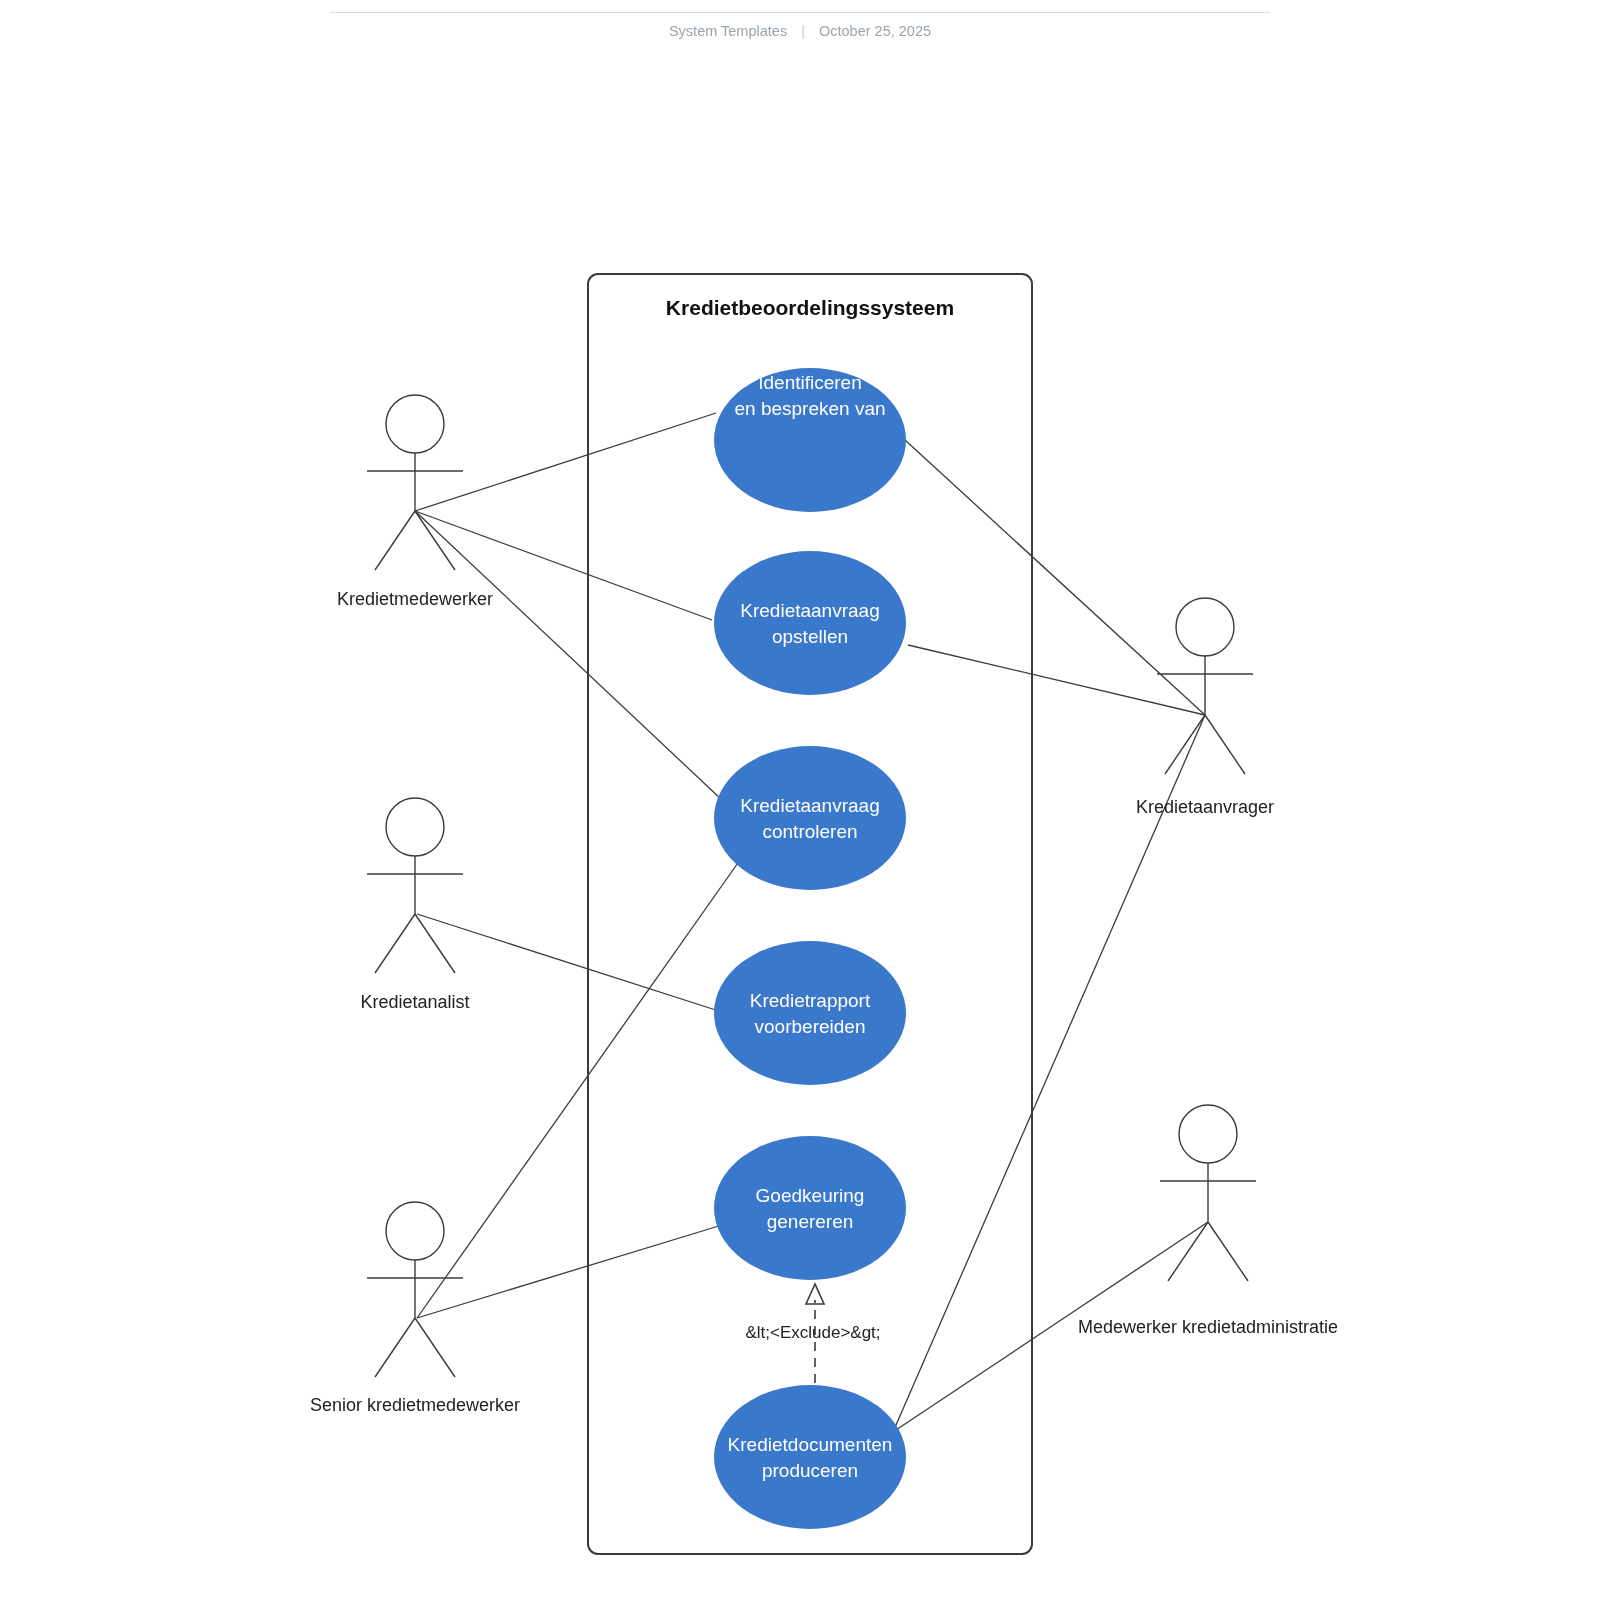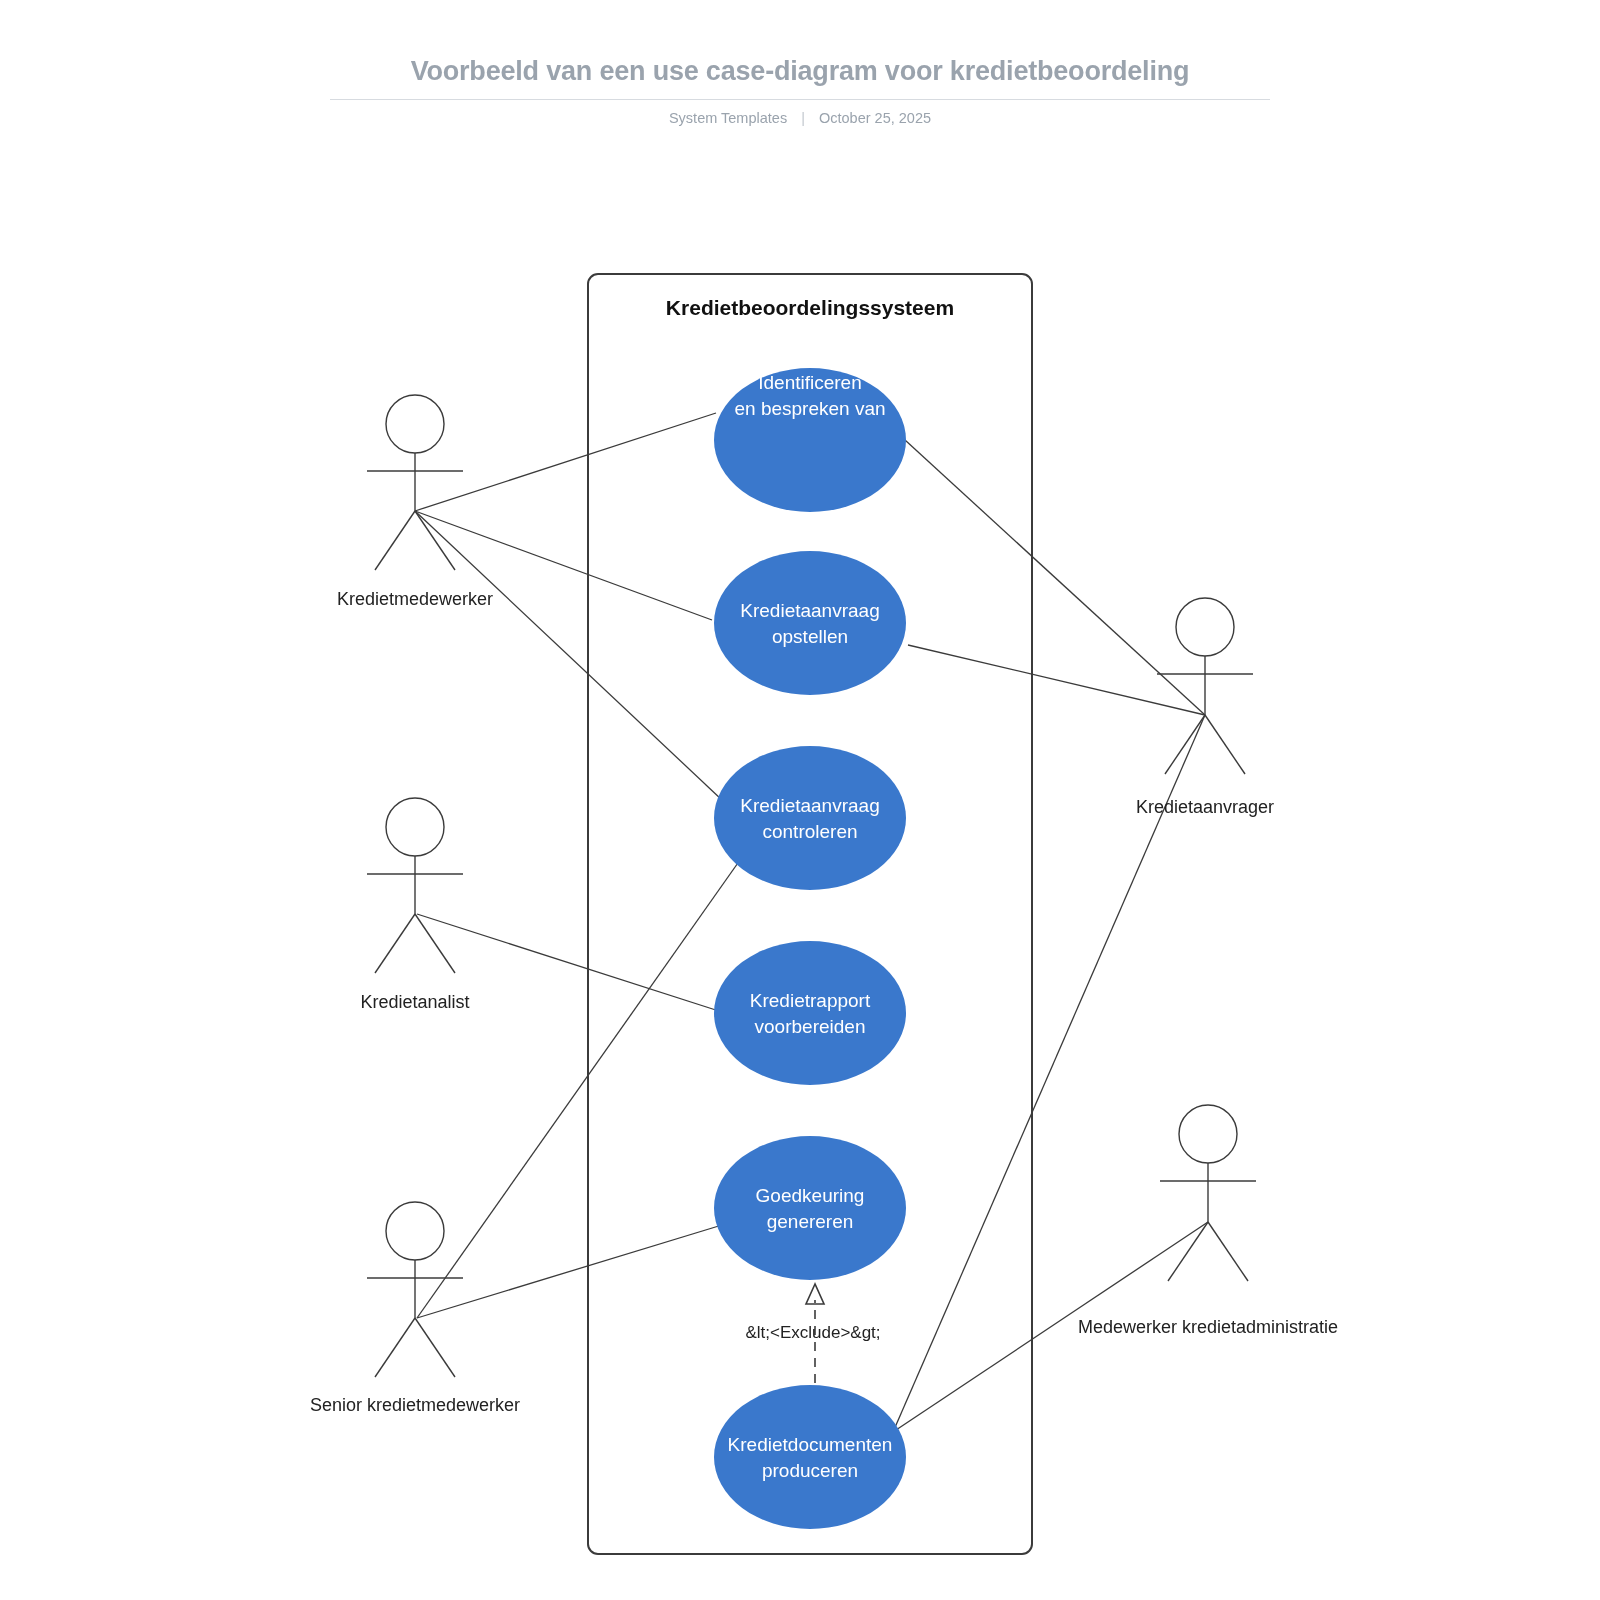--- a/index.html
+++ b/index.html
@@ -82,21 +82,20 @@
     font-size: 17px;
     text-anchor: middle;
   }
 </style>
 </head>
 <body>
 
 <div id="stage">
 
   <div class="header">
-    <span class="doc-title">Voorbeeld van een use case-diagram voor kredietbeoordeling</span>
     <div class="title-rule"></div>
     <span class="subtitle">
       <span>System Templates</span>
       <span class="sep">|</span>
       <span>October 25, 2025</span>
     </span>
   </div>
 
   <svg id="diagram" width="1600" height="1600" viewBox="0 0 1600 1600">
 

